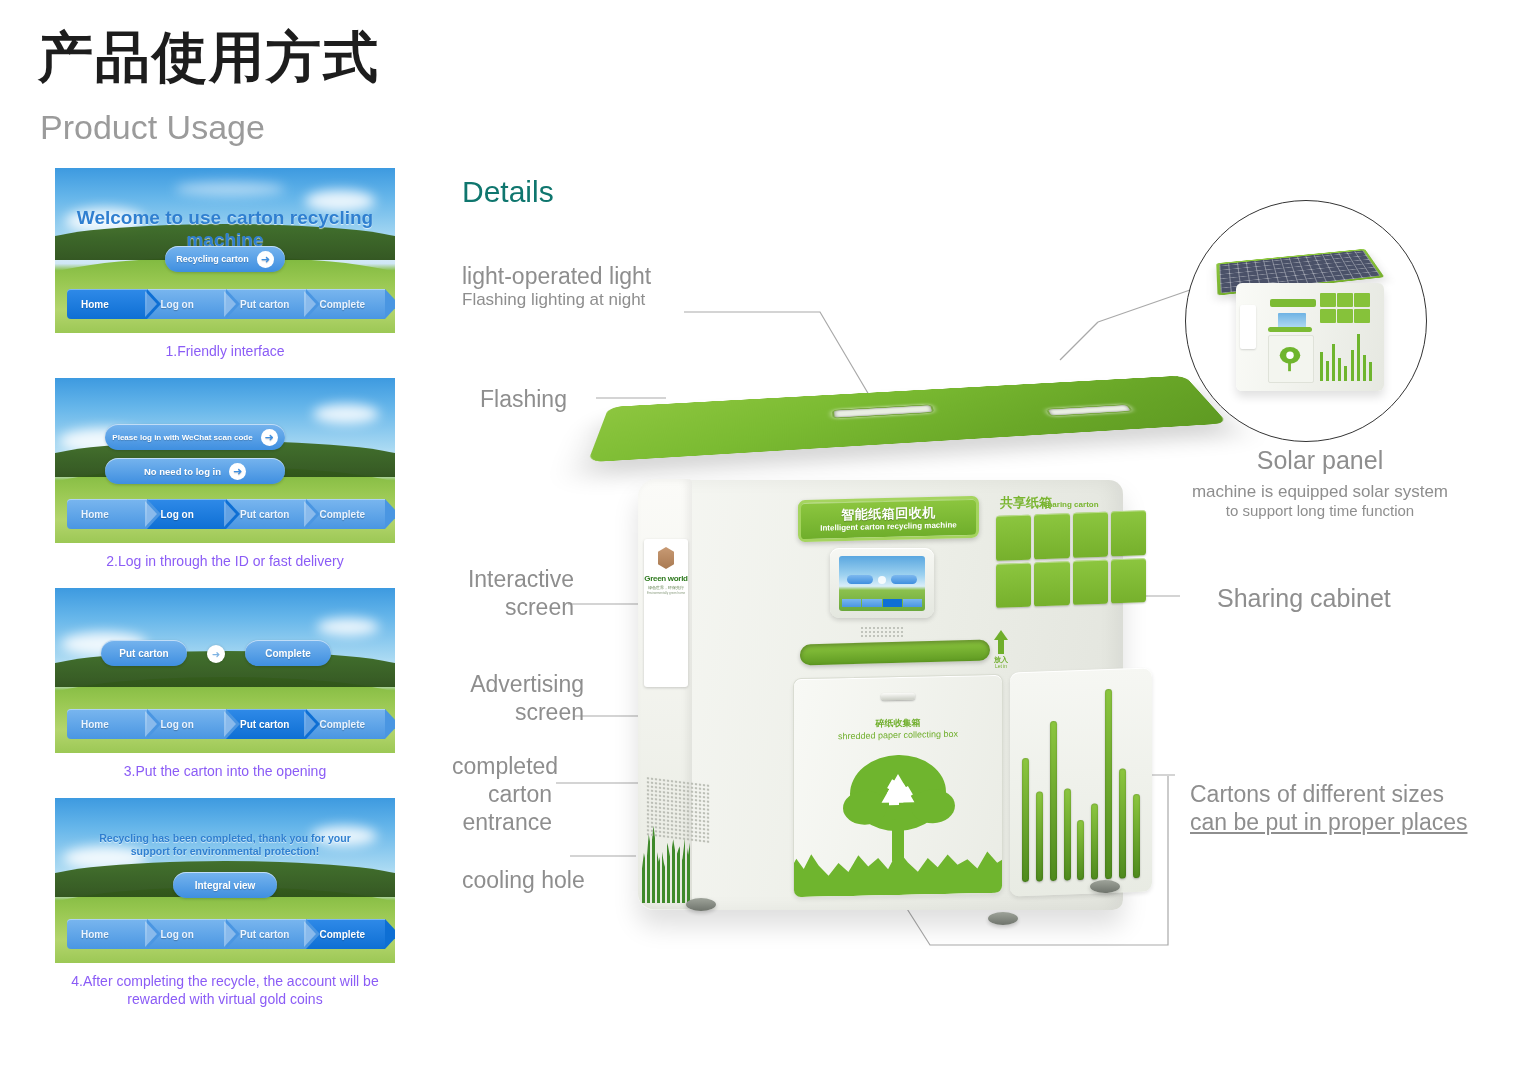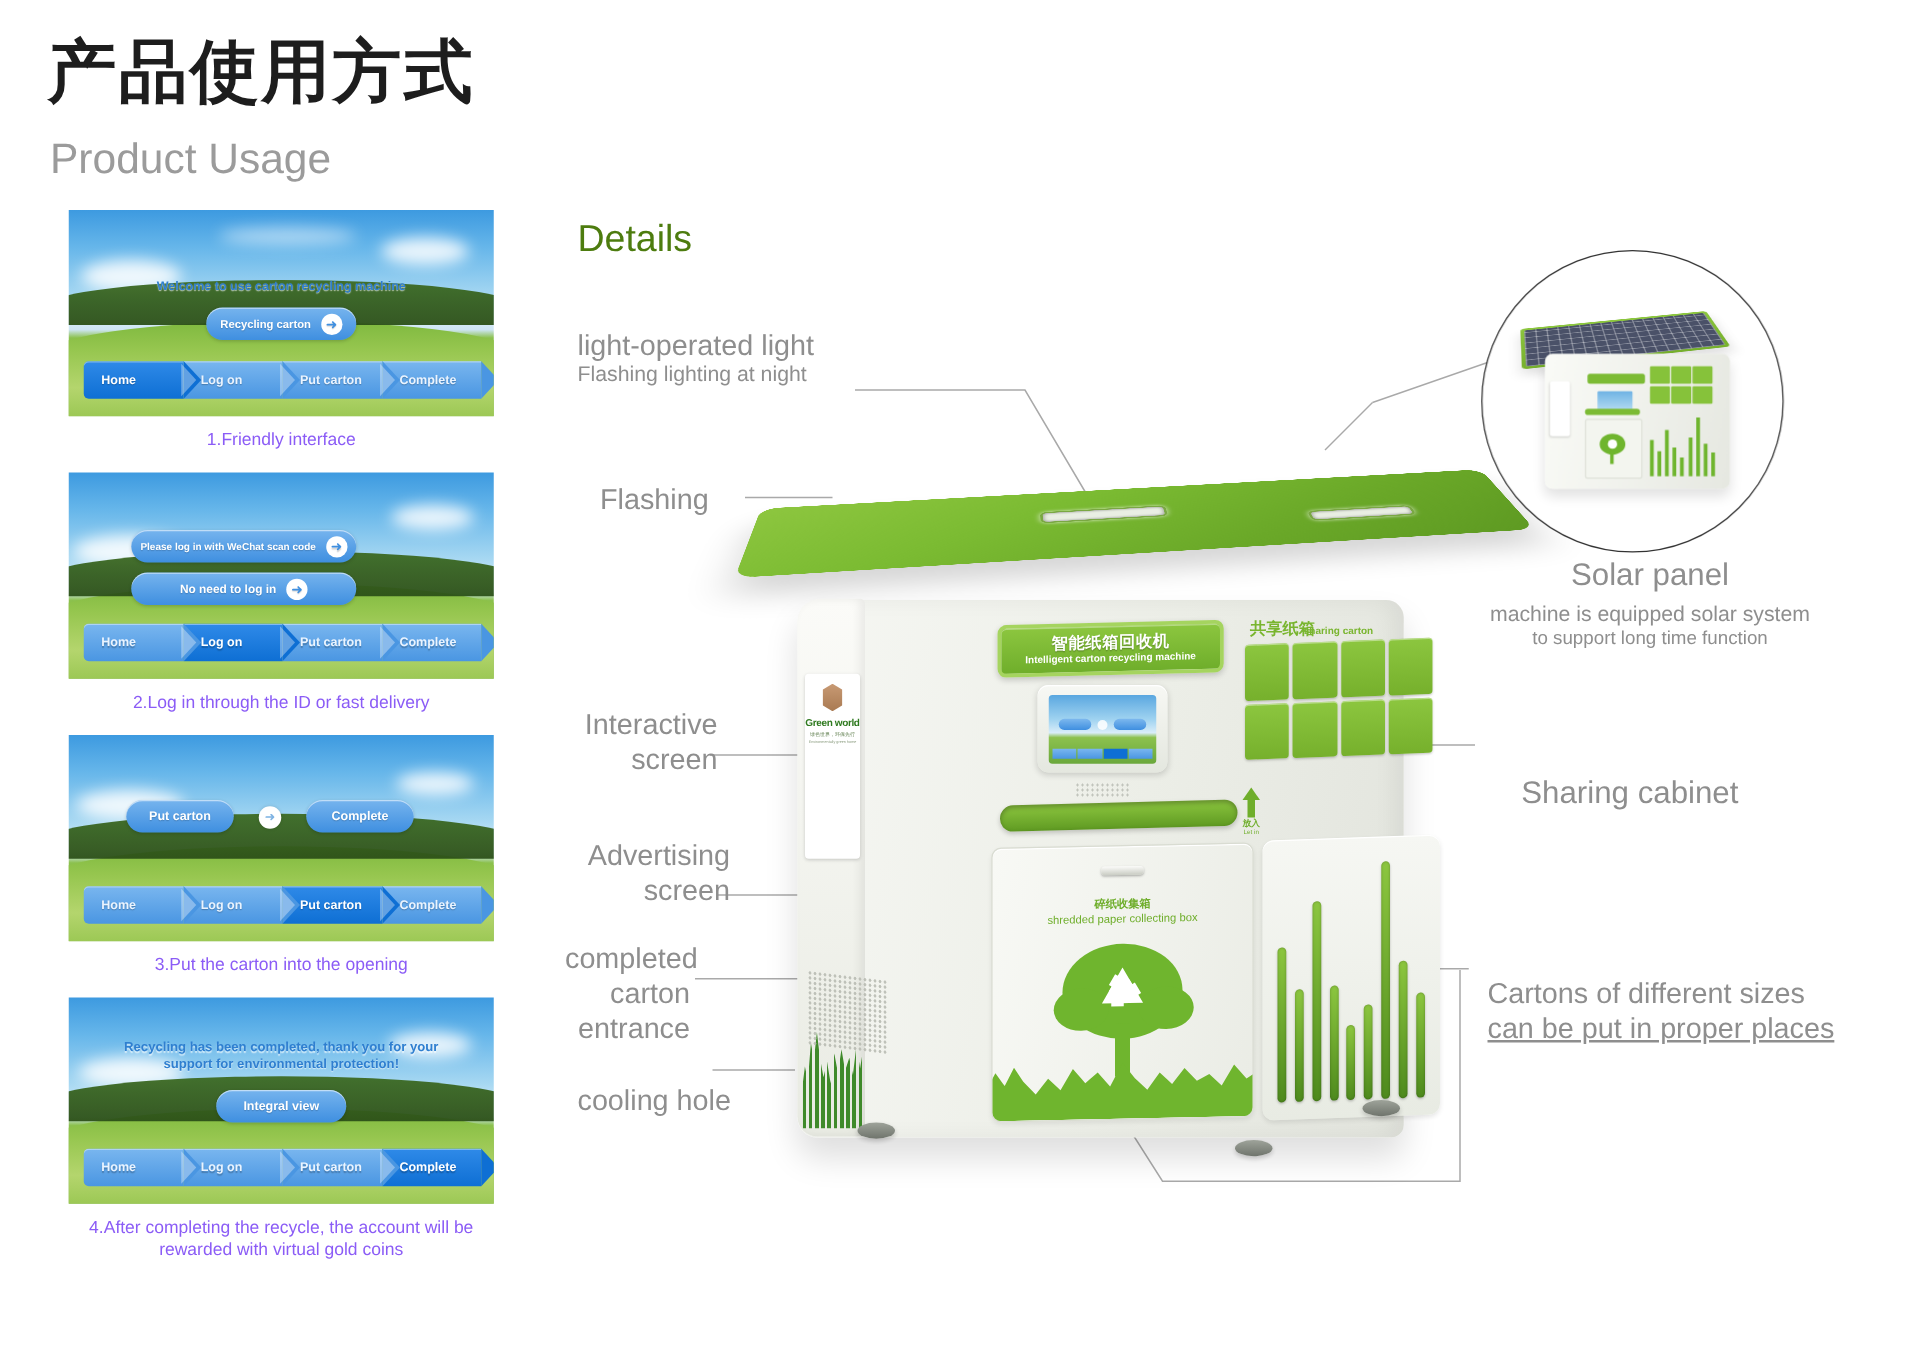--- a/index.html
+++ b/index.html
@@ -15,21 +15,21 @@
     position:absolute;left:38px;top:30px;
     font-size:55px;font-weight:bold;color:#1d1d1d;letter-spacing:2px;
     line-height:1;
   }
   .title-en{
     position:absolute;left:40px;top:110px;
     font-size:34px;color:#9b9b9b;font-weight:400;line-height:1;
   }
   .details-heading{
     position:absolute;left:462px;top:175px;
-    font-size:30px;color:#4d7c0f;font-weight:400;
+    font-size:30px;color:#0f766e;font-weight:400;
   }
 
   
   .panel{position:absolute;left:55px;width:340px;}
   .shot{
     width:340px;height:165px;position:relative;overflow:hidden;
     background:linear-gradient(#3d9ae0 0%,#66b6ea 18%,#a7d8f2 42%,#d6ecf8 54%,#cfe6f5 58%,#8cc14e 62%,#6aa83c 78%,#8cbb52 100%);
   }
   .sky-cloud{position:absolute;border-radius:50%;background:rgba(255,255,255,.85);filter:blur(6px);}
   .hill{
@@ -300,21 +300,21 @@
   <div class="title-en">Product Usage</div>
   <div class="details-heading">Details</div>
 
   <div class="panel" style="top:168px">
     <div class="shot">
       <div class="sky-cloud" style="left:10px;top:40px;width:80px;height:26px;"></div>
       <div class="sky-cloud" style="left:250px;top:22px;width:70px;height:22px;"></div>
       <div class="sky-cloud" style="left:120px;top:14px;width:110px;height:14px;opacity:.6"></div>
       <div class="hill"></div>
       <div class="treeline" style="bottom:44%;"></div>
-      <div class="shot-title" style="top:56px;font-size:10px;">Welcome to use carton recycling machine</div>
+      <div class="shot-title" style="top:39px;font-size:19px;">Welcome to use carton recycling machine</div>
       <div class="pill" style="left:110px;top:78px;width:120px;height:26px;font-size:9px;">
         <span>Recycling carton</span>
         <span class="arrow">➜</span>
       </div>
       <div class="steps">
         <div class="step active">Home</div>
         <div class="step">Log on</div>
         <div class="step">Put carton</div>
         <div class="step">Complete</div>
       </div>
@@ -436,21 +436,21 @@
     <span class="big">cooling hole</span>
   </div>
 
   <div class="lbl" style="left:1175px;top:445px;width:290px;text-align:center;">
     <span class="big" style="font-size:25px;">Solar panel</span>
     <span class="sub" style="font-size:17px;margin-top:6px;">machine is equipped solar system</span>
     <span class="sub" style="font-size:15px;">to support long time function</span>
   </div>
 
   <div class="lbl" style="left:1217px;top:583px;">
-    <span class="big" style="font-size:25px;margin-top:36px;">Sharing cabinet</span>
+    <span class="big" style="font-size:25px;">Sharing cabinet</span>
   </div>
 
   <div class="lbl" style="left:1190px;top:780px;">
     <span class="big" style="font-size:23px;">Cartons of different sizes</span>
     <span class="big" style="font-size:23px;text-decoration:underline;">can be put in proper places</span>
   </div>
 
   <div class="machine">
 
     <div class="canopy">

